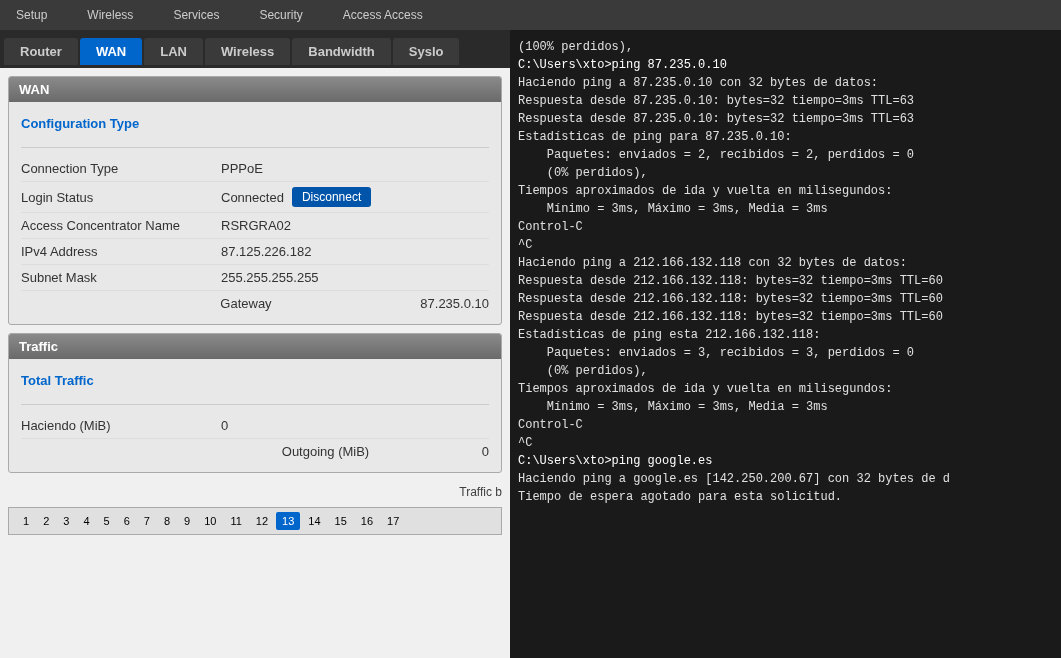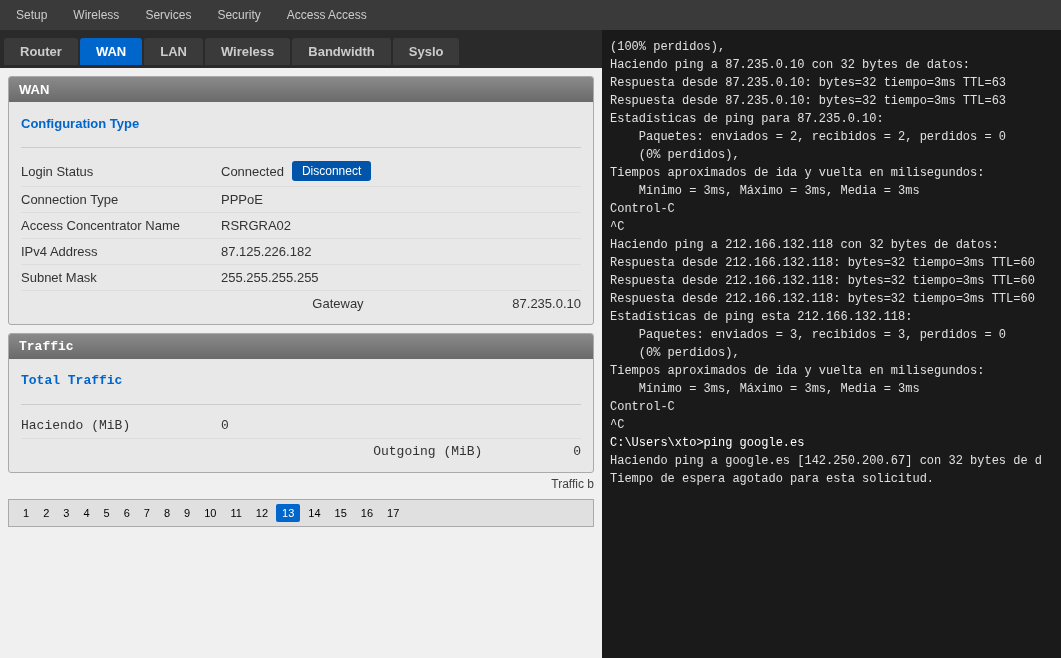--- a/index.html
+++ b/index.html
@@ -14,40 +14,40 @@
       flex-direction: column;
     }
 
     
     .top-nav {
       background: #3a3a3a;
       display: flex;
       align-items: center;
       height: 30px;
       padding: 0 4px;
-      gap: 2px;
+      gap: 16px;
     }
     .top-nav-item {
       color: #ccc;
       font-size: 12px;
       padding: 4px 12px;
       cursor: pointer;
       text-decoration: none;
     }
 
     
     .main-layout {
       display: flex;
       flex: 1;
       overflow: hidden;
     }
 
     
     .left-panel {
-      width: 602px;
+      width: 510px;
       display: flex;
       flex-direction: column;
       background: #f0f0f0;
       overflow-y: auto;
     }
 
     
     .tab-bar {
       background: #2a2a2a;
       display: flex;
@@ -120,22 +120,21 @@
       color: #fff;
       border: none;
       padding: 3px 10px;
       font-size: 12px;
       cursor: pointer;
       border-radius: 3px;
     }
 
     
     .traffic-section {
-      margin: 0 8px 0 8px;
-      font-family: Liberation Mono, monospace;
+      margin: 0 8px 8px 8px;
     }
 
     
     .pagination-bar {
       background: #e0e0e0;
       border: 1px solid #aaa;
       padding: 4px 8px;
       margin: 4px 8px;
       display: flex;
       align-items: center;
@@ -203,30 +202,30 @@
       <div class="tab">Bandwidth</div>
       <div class="tab">Syslo</div>
     </div>
 
     <div class="section-box">
       <div class="section-header">WAN</div>
       <div class="section-content">
         <div class="subsection-title">Configuration Type</div>
 
         <div class="field-row">
+          <div class="field-label">Connection Type</div>
+          <div class="field-value">PPPoE</div>
+        </div>
+
+        <div class="field-row">
           <div class="field-label">Login Status</div>
           <div class="field-value">
             <span>Connected</span>
             <button class="disconnect-btn">Disconnect</button>
           </div>
-        </div>
-
-        <div class="field-row">
-          <div class="field-label">Connection Type</div>
-          <div class="field-value">PPPoE</div>
         </div>
 
         <div class="field-row">
           <div class="field-label">Access Concentrator Name</div>
           <div class="field-value">RSRGRA02</div>
         </div>
 
 
         <div class="field-row">
           <div class="field-label">IPv4 Address</div>
@@ -282,20 +281,21 @@
         <span class="page-num">15</span>
         <span class="page-num">16</span>
         <span class="page-num">17</span>
       </div>
 
   </div>
 
   <div class="right-panel" id="terminal-container">
   <div class="terminal-line">(100% perdidos),</div>
       <div class="terminal-line"></div>
+      <div class="terminal-line cmd">C:\Users\xto&gt;ping 87.235.0.10</div>
       <div class="terminal-line"></div>
       <div class="terminal-line">Haciendo ping a 87.235.0.10 con 32 bytes de datos:</div>
       <div class="terminal-line">Respuesta desde 87.235.0.10: bytes=32 tiempo=3ms TTL=63</div>
       <div class="terminal-line">Respuesta desde 87.235.0.10: bytes=32 tiempo=3ms TTL=63</div>
       <div class="terminal-line"></div>
       <div class="terminal-line">Estadísticas de ping para 87.235.0.10:</div>
       <div class="terminal-line">    Paquetes: enviados = 2, recibidos = 2, perdidos = 0</div>
       <div class="terminal-line">    (0% perdidos),</div>
       <div class="terminal-line">Tiempos aproximados de ida y vuelta en milisegundos:</div>
       <div class="terminal-line">    Mínimo = 3ms, Máximo = 3ms, Media = 3ms</div>

